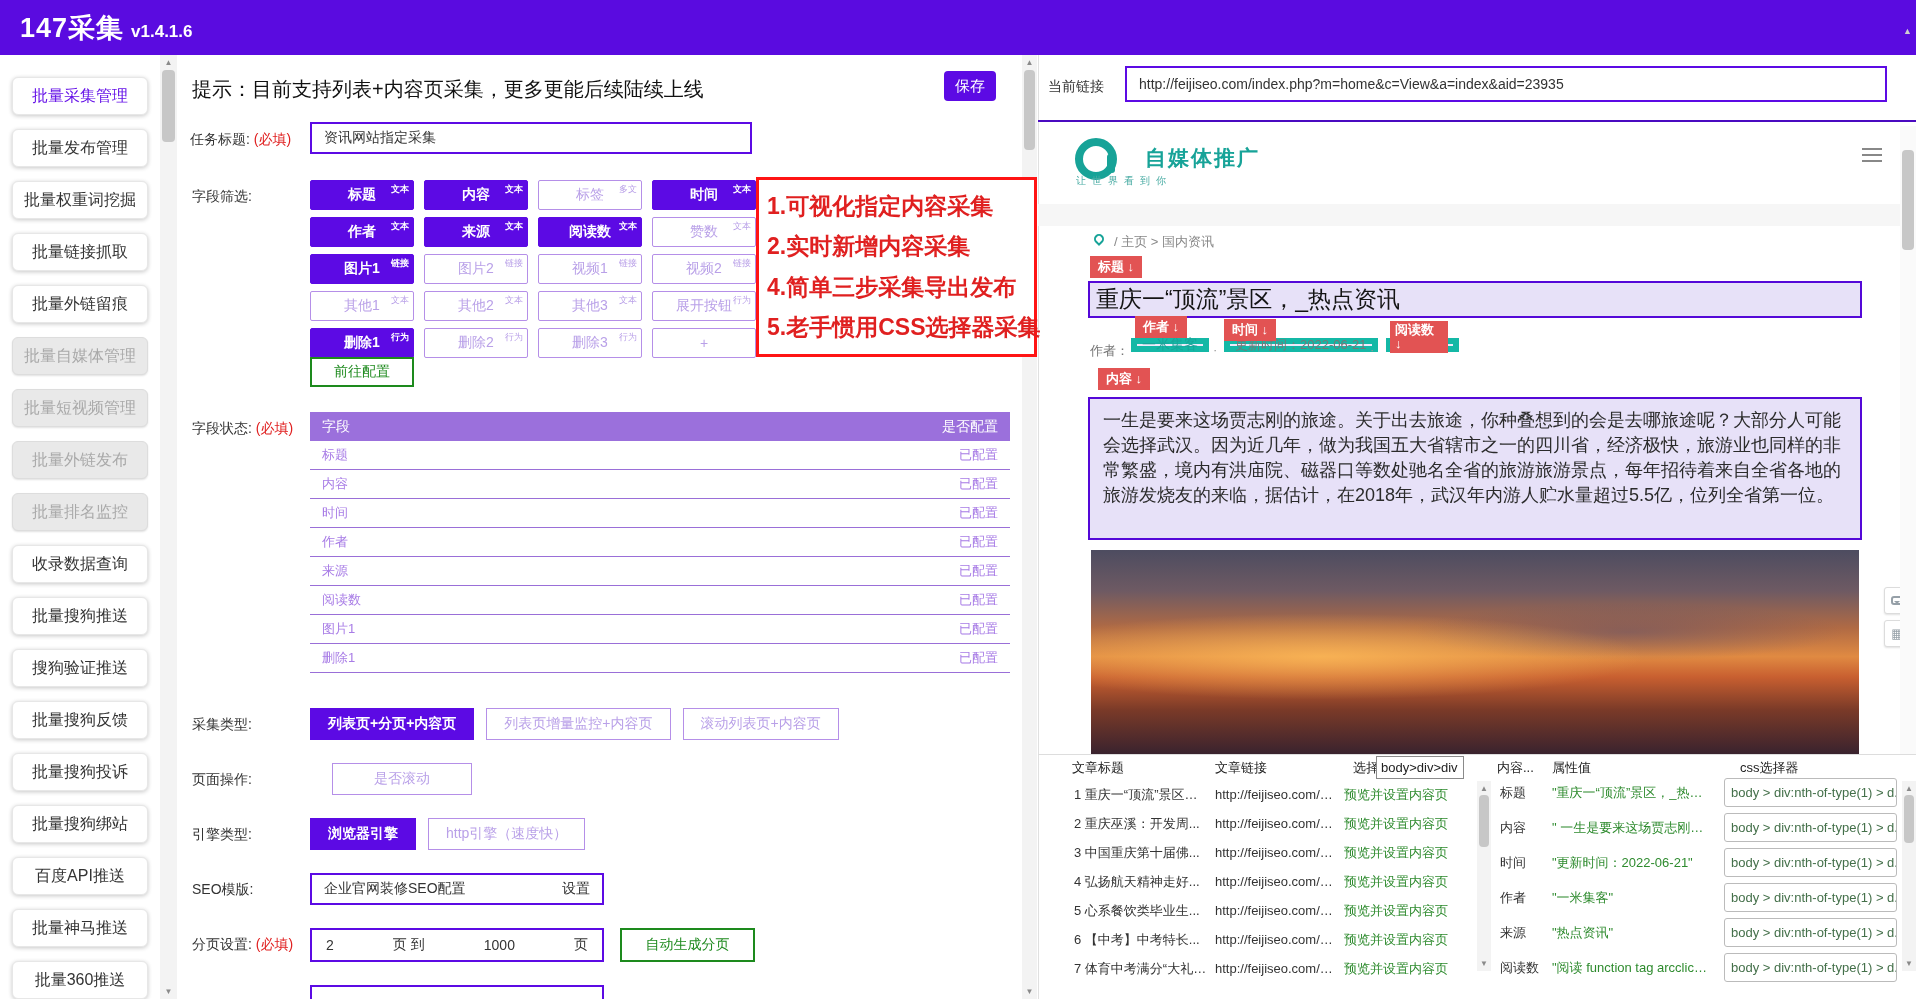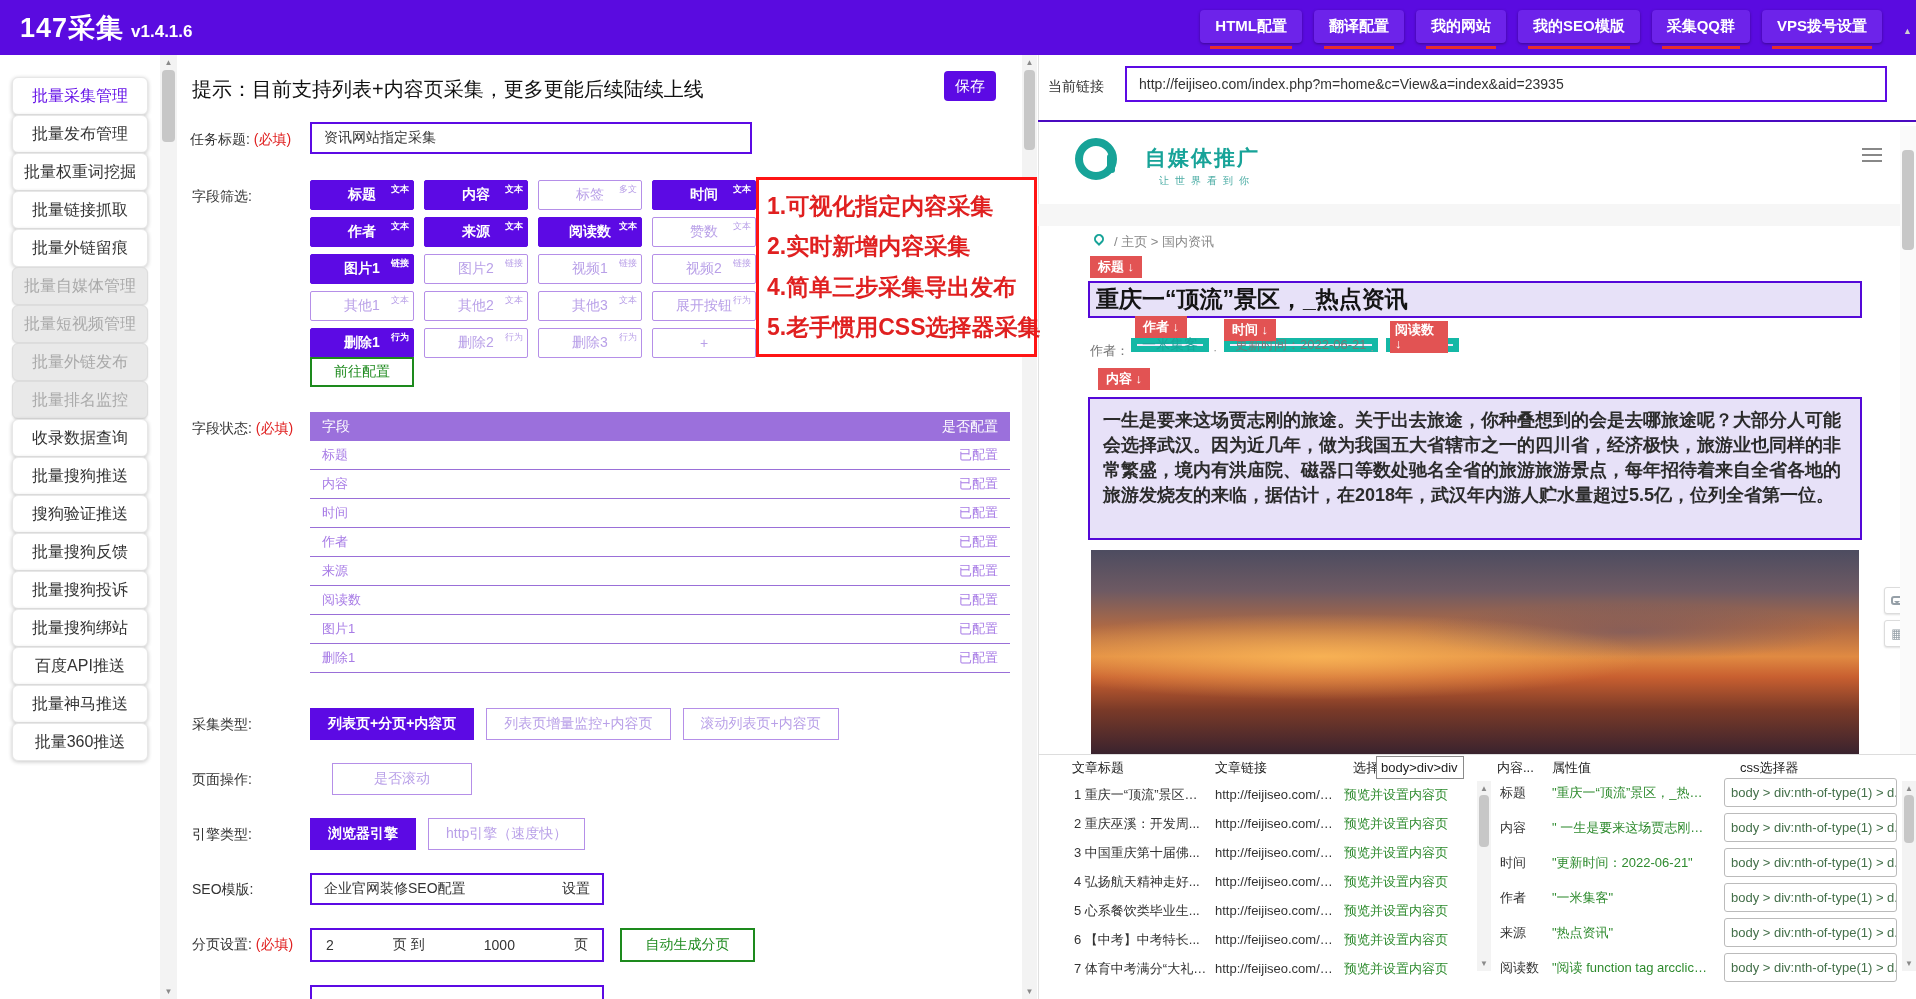--- a/index.html
+++ b/index.html
@@ -9,21 +9,21 @@
   
   #header { position:absolute; left:0; top:0; width:1916px; height:55px; background:#5a0be0; display:flex; align-items:center; }
   #logo { margin-left:20px; color:#fff; font-size:27px; font-weight:bold; letter-spacing:1px; }
   #logo .ver { font-size:17px; font-weight:bold; margin-left:7px; letter-spacing:0;text-align:center; }
   #nav { position:absolute; right:34px; top:10px; display:flex; gap:12px; }
   .nav-item { position:relative; background:#6d23ea; color:#fff; font-size:15px; font-weight:bold; padding:7px 15px; border-radius:4px; box-shadow:0 1px 3px rgba(0,0,0,.35); cursor:pointer; white-space:nowrap; }
   .nav-item::after { content:""; position:absolute; left:10px; right:10px; bottom:-6px; height:3px; background:#e62e2e; }
   .hdr-arr { position:absolute; right:4px; top:26px; font-size:9px; color:#cfcfcf; }
 
   
-  #sidebar { position:absolute; left:0; top:55px; width:160px; height:944px; background:#fff; display:flex; flex-direction:column; align-items:center; padding-top:22px; }
+  #sidebar { position:absolute; left:0; top:55px; width:160px; height:944px; background:#fff; display:flex; flex-direction:column; align-items:center; padding-top:22px; gap:14px; }
   .side-btn { width:136px; height:38px; flex:0 0 38px; background:#fff; border:1px solid #e7e7e7; border-radius:6px; box-shadow:0 1px 4px rgba(0,0,0,.22); font-size:16px; color:#333; font-family:inherit; display:flex; align-items:center; justify-content:center; cursor:pointer; white-space:nowrap; }
   .side-btn[data-state="active"] { color:#6613e8; }
   .side-btn[data-state="disabled"] { background:#e9e9e9; color:#a9a9a9; border-color:#ddd; box-shadow:0 1px 2px rgba(0,0,0,.12); }
 
   
   .vscroll { position:absolute; background:#f3f3f3; }
   .vscroll .arr { position:absolute; left:0; right:0; text-align:center; font-size:8px; color:#8a8a8a; cursor:pointer; }
   .vscroll .arr.up { top:3px; } .vscroll .arr.down { bottom:3px; }
   .vscroll .thumb { position:absolute; left:2px; right:2px; background:#c7c7c7; border-radius:4px; cursor:pointer; }
 
@@ -51,28 +51,28 @@
   .ann-line { color:#e02020; font-size:23px; font-weight:bold; white-space:nowrap; }
 
   
   #right-panel { position:absolute; left:1038px; top:55px; width:878px; height:944px; background:#fff; border-left:1px solid #e0e0e0; }
   #url-label { position:absolute; left:1048px; top:78px; font-size:14px; color:#333; }
   #url-input { position:absolute; left:1125px; top:66px; width:762px; height:36px; }
   #divider { position:absolute; left:1038px; top:120px; width:878px; height:2px; background:#4a0ac0; }
   .ring { position:absolute; left:1075px; top:138px; width:42px; height:42px; border:8px solid #17a398; border-radius:50%; }
   .ring::after { content:""; position:absolute; right:-6px; top:8px; width:8px; height:19px; background:#17a398; border-radius:3px; }
   #site-name { position:absolute; left:1126px; top:144px; font-size:21px; font-weight:bold; color:#17a398; letter-spacing:2px;margin-left:19px; }
-  #site-tag { position:absolute; left:1159px; top:174px; font-size:10px; color:#4aaca4; letter-spacing:6px; }
+  #site-tag { position:absolute; left:1076px; top:174px; font-size:10px; color:#4aaca4; letter-spacing:6px; }
   #hamburger { position:absolute; left:1862px; top:148px; width:20px; height:14px; border-top:2px solid #888; border-bottom:2px solid #888; cursor:pointer; }
   #hamburger::after { content:""; position:absolute; left:0; right:0; top:4px; height:2px; background:#888; }
   #gray-band { position:absolute; left:1038px; top:204px; width:862px; height:22px; background:#f6f6f6; }
   .pin { position:absolute; left:1094px; top:234px; width:10px; height:10px; border:2px solid #17a398; border-radius:50% 50% 50% 0; transform:rotate(-45deg); }
   #breadcrumb { position:absolute; left:1114px; top:233px; font-size:13px; color:#888; }
   .rbadge { position:absolute; background:#e25353; color:#fff; font-size:13px; font-weight:bold; padding:2px 8px; z-index:6; white-space:nowrap; }
-  .hlbox { position:absolute; background:#e7e1f8; border:2px solid #5408d8;font-weight:bold; }
+  .hlbox { position:absolute; background:#e7e1f8; border:2px solid #5408d8; }
   #article-title { left:1088px; top:281px; width:774px; height:37px; font-size:23px; color:#141414; display:flex; align-items:center; padding-left:6px; white-space:nowrap; overflow:hidden; }
   .mbox { position:absolute; border:6px solid #14b8a6; background:#eee9fa; height:14px; display:flex; align-items:center; padding:0 5px; font-size:13px; }
   .meta-text { position:absolute; font-size:13px; color:#777; }
   #content-box { left:1088px; top:397px; width:774px; height:143px; padding:9px 13px; font-size:18px; line-height:25px; color:#2b2b2b; overflow:hidden; }
   #photo { position:absolute; left:1091px; top:550px; width:768px; height:205px;
     background:
       radial-gradient(ellipse 60% 30% at 30% 52%, rgba(255,190,90,.75), rgba(255,150,60,0) 70%),
       radial-gradient(ellipse 40% 20% at 70% 40%, rgba(90,80,110,.5), rgba(90,80,110,0) 70%),
       linear-gradient(180deg,#4d4c60 0%,#6e5a63 20%,#b06a44 38%,#e08a42 52%,#c85f30 62%,#7a3a28 78%,#38222e 100%); }
   .widget { position:absolute; left:1884px; width:27px; height:27px; background:#fff; border:1px solid #dcdcdc; border-radius:3px; box-shadow:0 1px 2px rgba(0,0,0,.12); display:flex; align-items:center; justify-content:center; cursor:pointer; }
@@ -96,29 +96,20 @@
   .ft-val { position:absolute; left:55px; top:0; line-height:33px; width:160px; font-size:13px; color:#2e8b2e; white-space:nowrap; overflow:hidden; text-overflow:ellipsis; }
   .ft-sel { position:absolute; left:227px; top:2px; width:173px; height:29px; border:1px solid #bbb; border-radius:3px; background:#fff; font-size:13px; color:#44704a; display:flex; align-items:center; padding:0 6px; white-space:nowrap; overflow:hidden; cursor:text; }
 </style>
 </head>
 <body>
 
 <div id="header">
   <div id="logo">
     <span>147采集</span><span class="ver">v1.4.1.6</span>
   </div>
-  <div id="nav">
-
-  <div class="nav-item">HTML配置</div>
-      <div class="nav-item">翻译配置</div>
-      <div class="nav-item">我的网站</div>
-      <div class="nav-item">我的SEO模版</div>
-      <div class="nav-item">采集QQ群</div>
-      <div class="nav-item">VPS拨号设置</div>
-    </div>
   <span class="hdr-arr">▲</span>
 </div>
 
 <div id="sidebar">
 
 <button class="side-btn" data-state="active">批量采集管理</button>
     <button class="side-btn" data-state="normal">批量发布管理</button>
     <button class="side-btn" data-state="normal">批量权重词挖掘</button>
     <button class="side-btn" data-state="normal">批量链接抓取</button>
     <button class="side-btn" data-state="normal">批量外链留痕</button>

